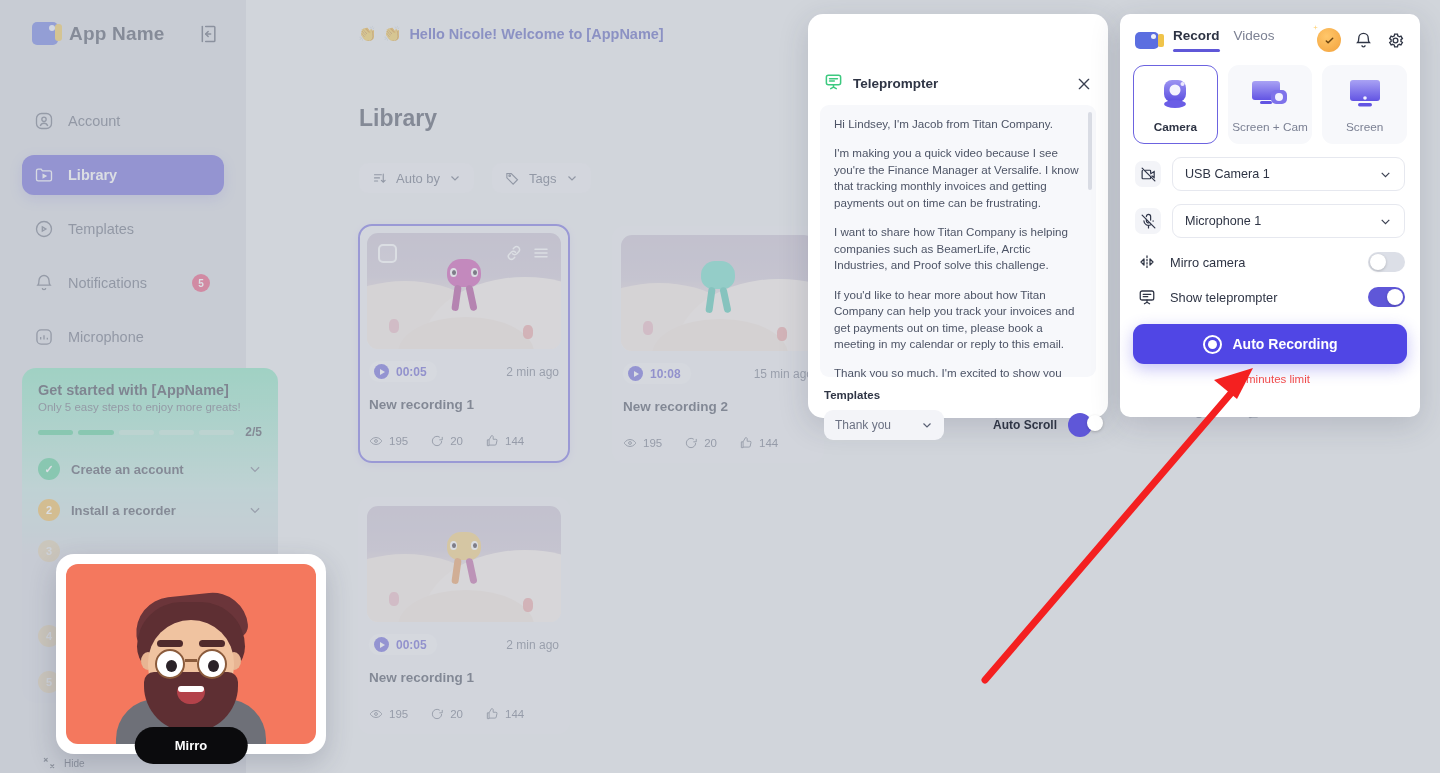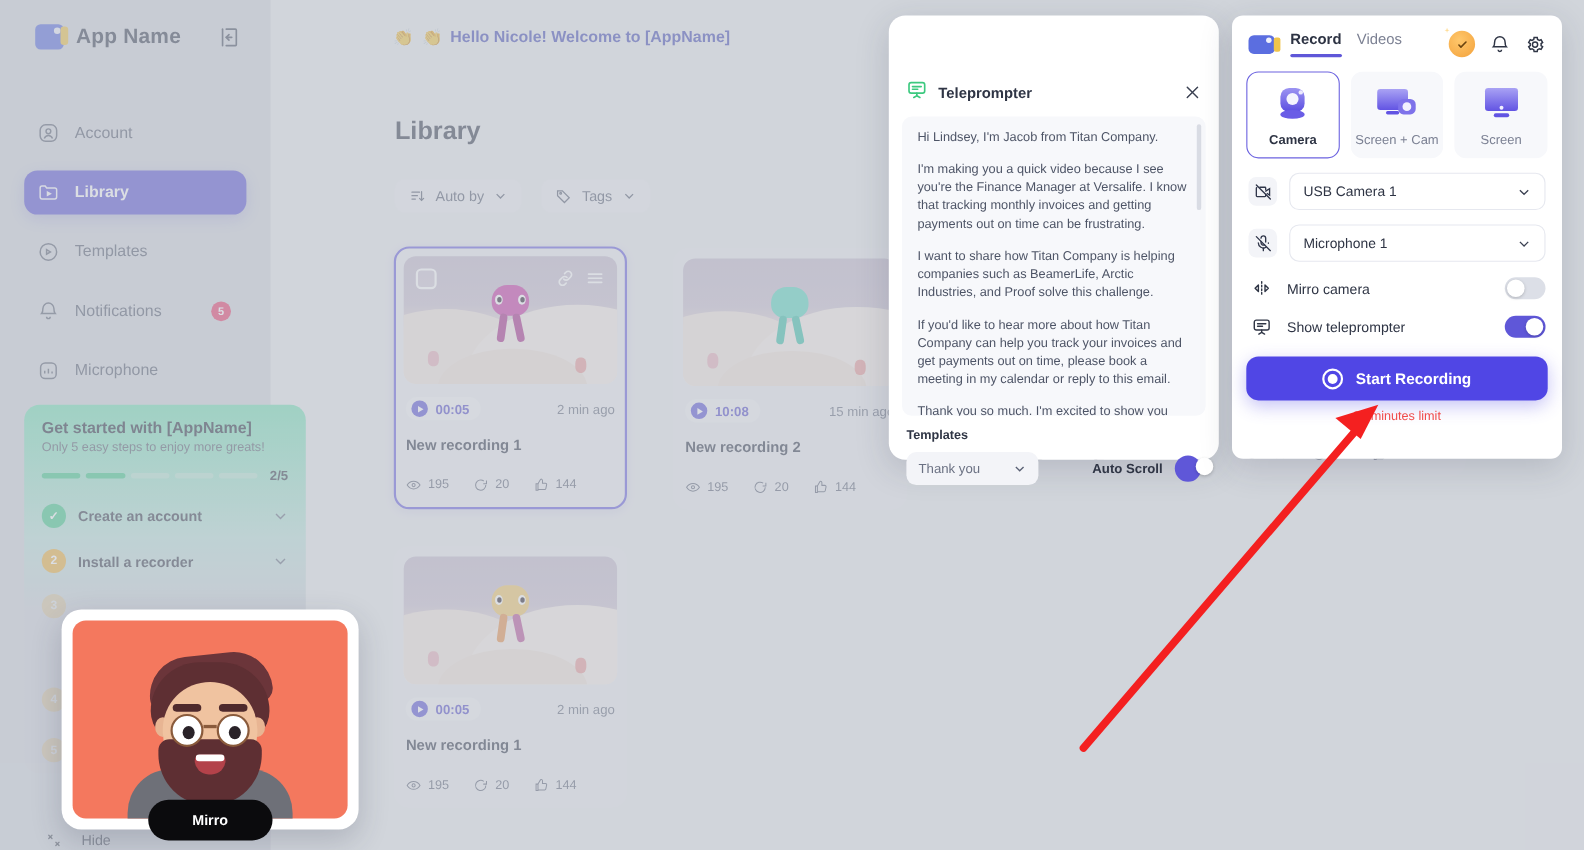--- a/index.html
+++ b/index.html
@@ -98,22 +98,22 @@
     width: 22px; height: 22px; border-radius: 50%;
     display: flex; align-items: center; justify-content: center;
     font-size: 11px; color: #fff; flex: none;
     background: #eeb445;
   }
   .ob-num.done { background: #45cc8e; }
   .ob-chev { margin-left: auto; width: 14px; height: 14px; color: #6b7285; }
   .ob-step.faded { opacity: .35; }
   #hide-btn {
     position: absolute; left: 42px; top: 756px;
-    display: flex; align-items: center; gap: 18px;
-    font-size: 13px; color: #4e5463; z-index: 6;
+    display: flex; align-items: center; gap: 8px;
+    font-size: 10px; color: #4e5463; z-index: 6;
   }
 
   
   #main { position: absolute; left: 246px; top: 0; right: 0; bottom: 0; }
   #page-title {
     position: absolute; left: 113px; top: 105px;
     font-size: 23px; font-weight: bold; color: #3a4052;
   }
   #greeting {
     position: absolute; left: 112px; top: 25px;
@@ -975,21 +975,21 @@
           <path d="M7 8.5h10M7 11.5h6"></path>
           <path d="M12 16v3M8.5 21l3.5-2 3.5 2"></path>
         </svg>
     </span>
     <span class="opt-lab">Show teleprompter</span>
     <span class="toggle on"></span>
   </div>
 
   <div id="start-rec">
     <span class="rec-ring"></span>
-    <span>Start Recording</span>
+    <span>Auto Recording</span>
   </div>
   <div id="limit">30 minutes limit</div>
 </section>
 
 <div id="webcam">
   <div id="webcam-feed">
     <div class="av-body"></div>
     <div class="av-hair2"></div>
     <div class="av-hair"></div>
     <div class="av-ear l"></div>

